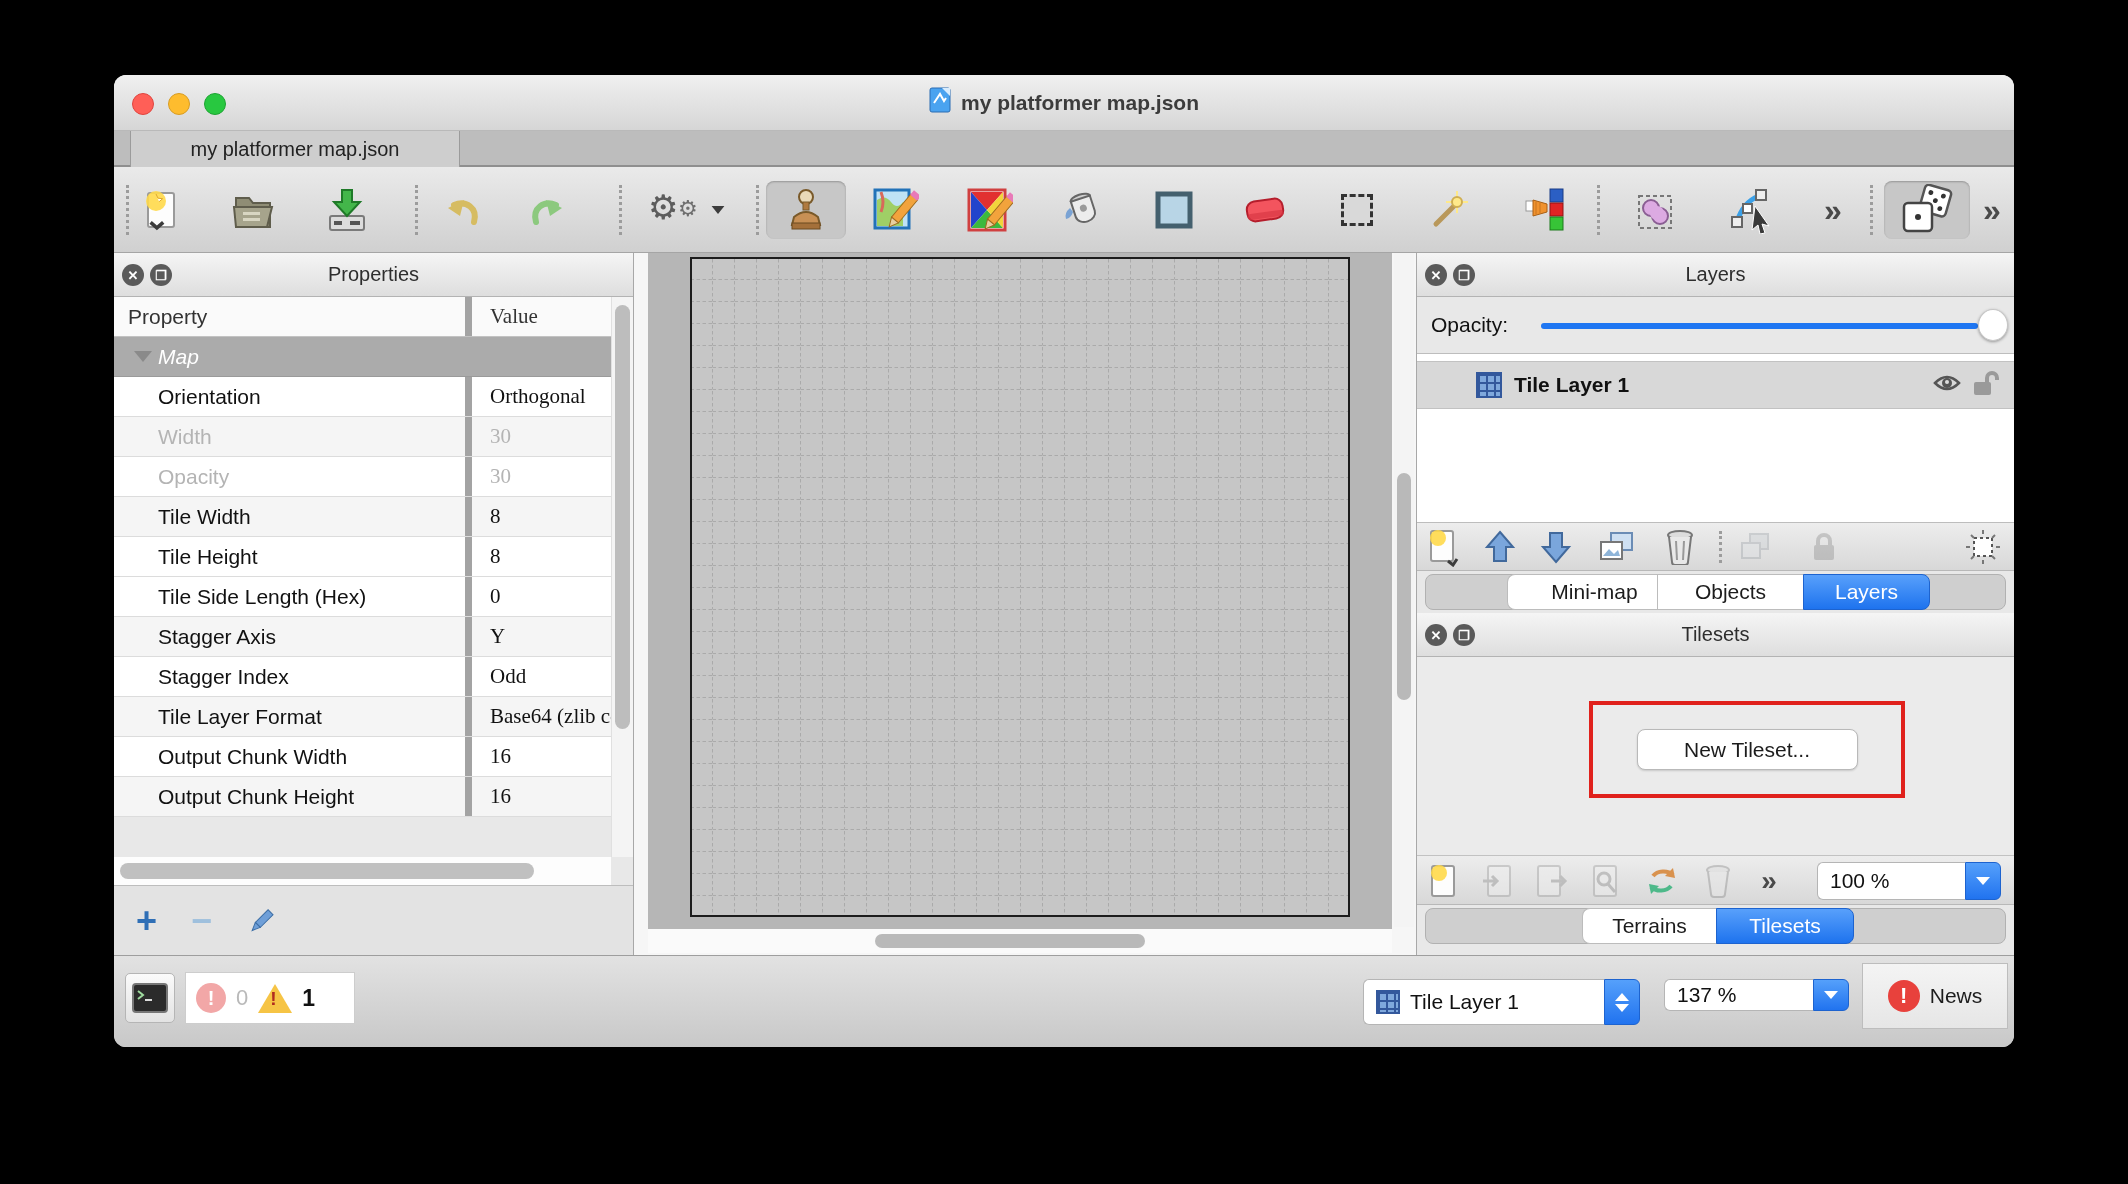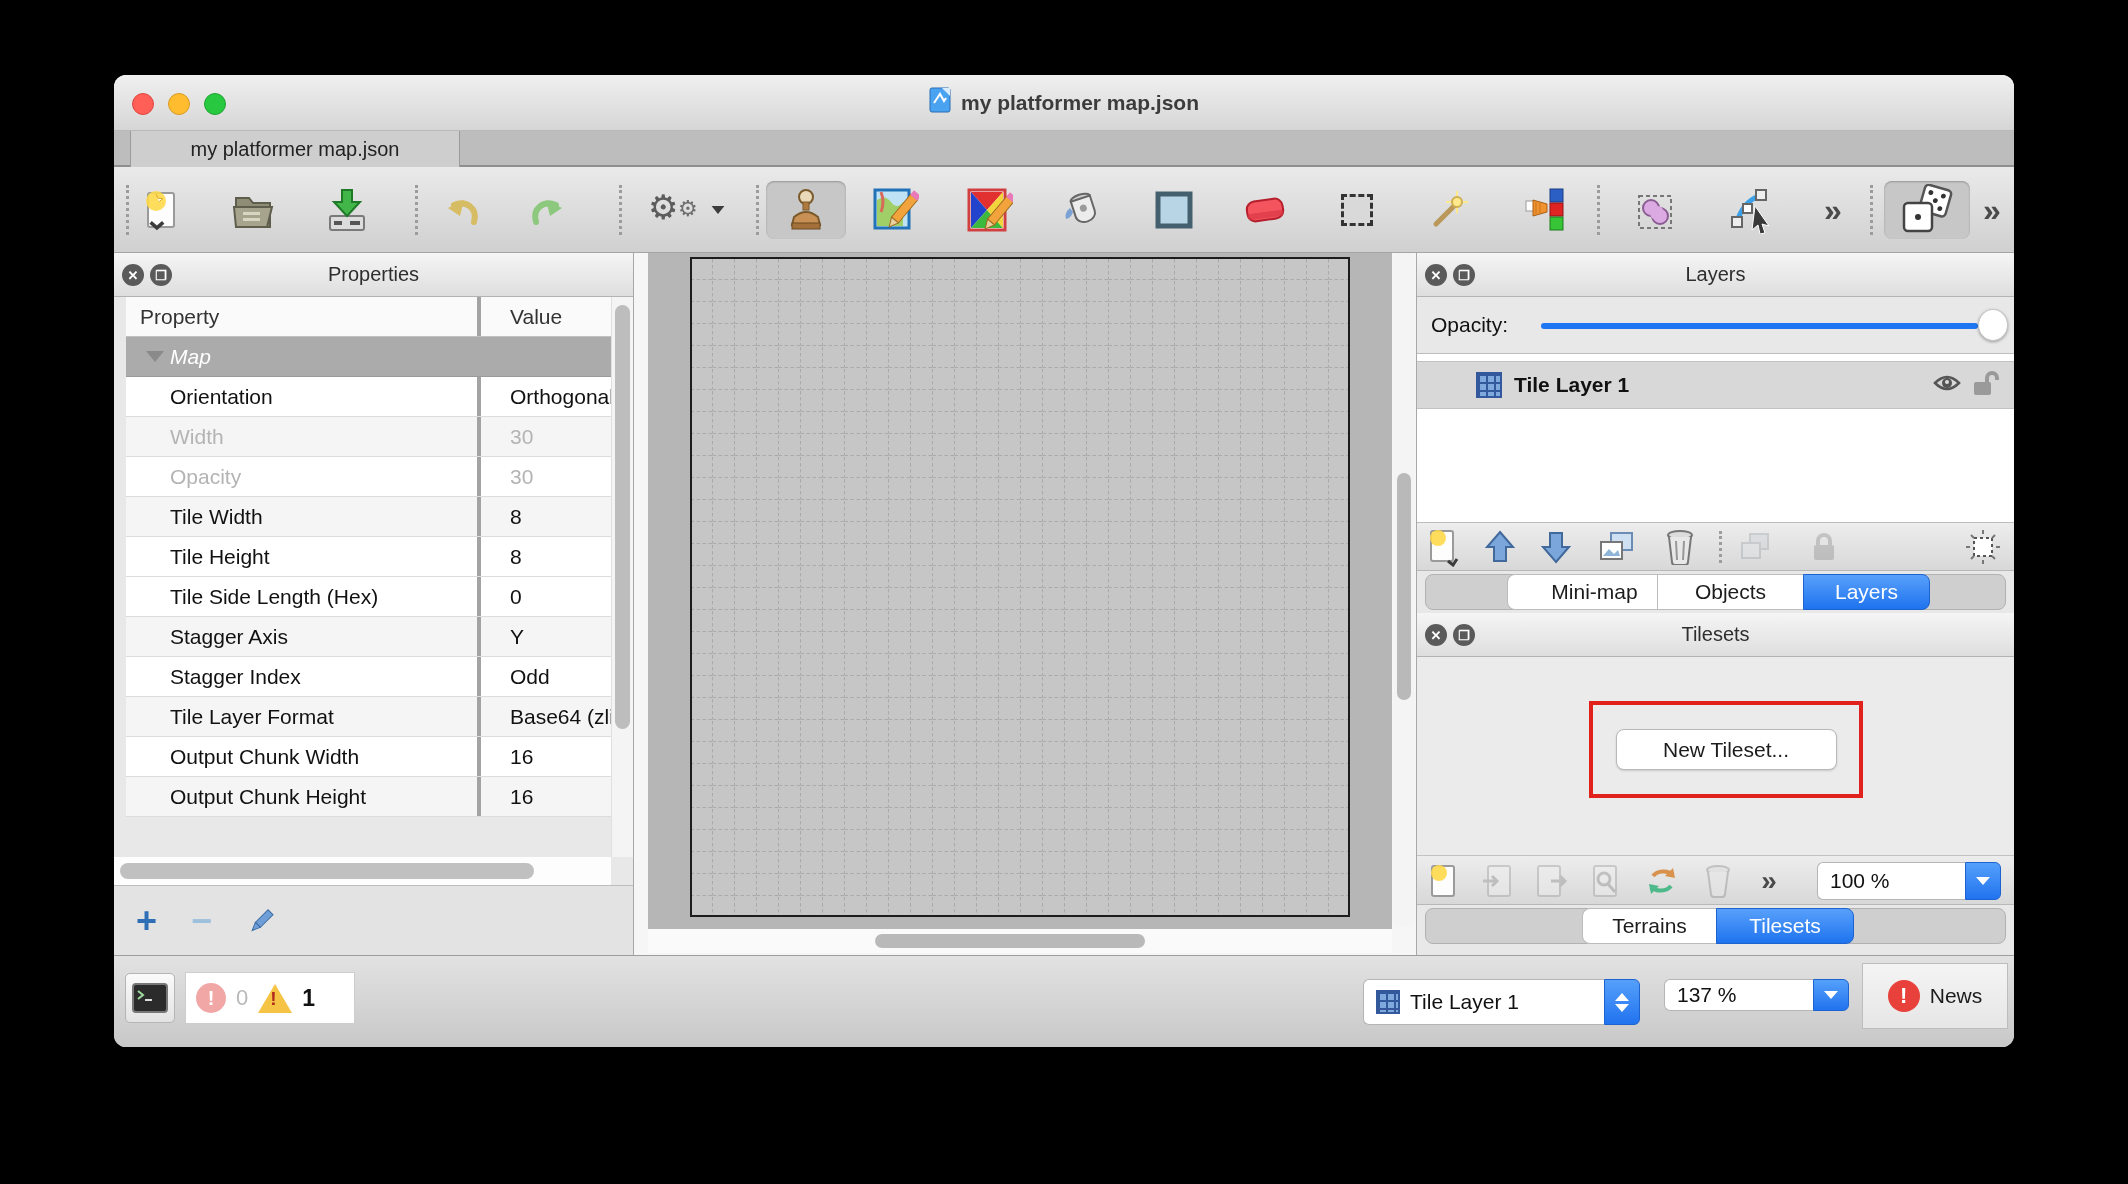--- a/index.html
+++ b/index.html
@@ -46,30 +46,30 @@
   .dock-left { position:relative; width:520px; background:#e8e8e8;
                border-right:1px solid #a8a8a8; }
   .panel-head { position:relative; height:44px;
                 background:linear-gradient(#f5f5f5,#dedede);
                 border-bottom:1px solid #b3b3b3; display:flex; align-items:center;
                 justify-content:center; font-size:20px; color:#2e2e2e; }
   .phbtn { position:absolute; top:11px; width:22px; height:22px; border-radius:50%;
            background:#5a5a5a; color:#fff; display:flex; align-items:center;
            justify-content:center; font-size:13px; font-weight:bold; }
   .phbtn.b1{left:8px;} .phbtn.b2{left:36px;}
-  .ptable { position:absolute; top:44px; left:12px; right:0; background:#15803d; }
+  .ptable { position:absolute; top:44px; left:0; right:0; background:#15803d; }
   .prow { display:flex; height:40px; align-items:center; font-size:21px;
           border-bottom:1px solid #dcdcdc; background:#fff; }
   .prow.alt { background:#f5f5f5; }
   .prow.header { background:#fafafa; color:#333; border-bottom:1px solid #c2c2c2; }
   .prow.section { background:#ababab; color:#fff; border-bottom:1px solid #9a9a9a; }
   .pname { width:351px; padding-left:44px; color:#111; white-space:nowrap; overflow:hidden; }
   .prow.header .pname { padding-left:14px; color:#333; }
-  .pval { flex:1; border-left:4px solid #a3a3a3; padding-left:29px; color:#111;
-          white-space:nowrap; overflow:hidden; height:100%; display:flex; align-items:center; }
+  .pval { flex:1; border-left:7px solid #a3a3a3; padding-left:18px; color:#111;
+          white-space:nowrap; overflow:hidden; height:100%; display:flex; align-items:center;font-family:Liberation Serif, serif; }
   .prow.disabled .pname, .prow.disabled .pval { color:#b4b4b4; }
   .tri { width:0; height:0; border-left:9px solid transparent;
          border-right:9px solid transparent; border-top:11px solid #8a8a8a;
          position:absolute; left:20px; }
   .checkbox { width:26px; height:26px; border:2px solid #c3c3c3; border-radius:6px;
               background:#fff; }
   .vscroll-props { position:absolute; top:44px; right:0; width:22px; height:560px;
                    background:#f4f4f4; border-left:1px solid #e0e0e0; }
   .vscroll-props .thumb { position:absolute; left:3px; top:8px; width:15px;
                           height:424px; background:#bdbdbd; border-radius:8px; }
@@ -130,21 +130,21 @@
   .seg { position:absolute; top:3px; height:36px; display:flex; }
   .seg-tab { display:flex; align-items:center; justify-content:center;
              font-size:21px; color:#1c1c1c; background:#fff;
              border:1px solid #bcbcbc; border-right-width:0; }
   .seg-tab:first-child { border-radius:8px 0 0 8px; }
   .seg-tab:last-child { border-radius:0 8px 8px 0; border-right-width:1px; }
   .seg-tab.active { background:linear-gradient(#58a0fb,#1e73ee); color:#fff;
                     border-color:#1d63cf; }
   .tilesets-body { position:absolute; left:0; right:0; top:404px; height:198px;
                    background:#ebebeb; }
-  .red-box { position:absolute; left:172px; top:44px; width:274px; height:97px;
+  .red-box { position:absolute; left:172px; top:44px; width:316px; height:97px;
              border:4px solid #e0211c; display:flex; align-items:center;
              justify-content:center; }
   .new-tileset-btn { width:221px; height:41px; background:#fff;
                      border:1px solid #b9b9b9; border-radius:8px; font-size:21px;
                      color:#1c1c1c; display:flex; align-items:center;
                      justify-content:center;
                      box-shadow:0 1px 2px rgba(0,0,0,.15); }
   .tilesets-toolbar { position:absolute; left:0; right:0; top:602px; height:50px;
                       background:linear-gradient(#ededed,#d8d8d8);
                       border-top:1px solid #c2c2c2; border-bottom:1px solid #b8b8b8; }

